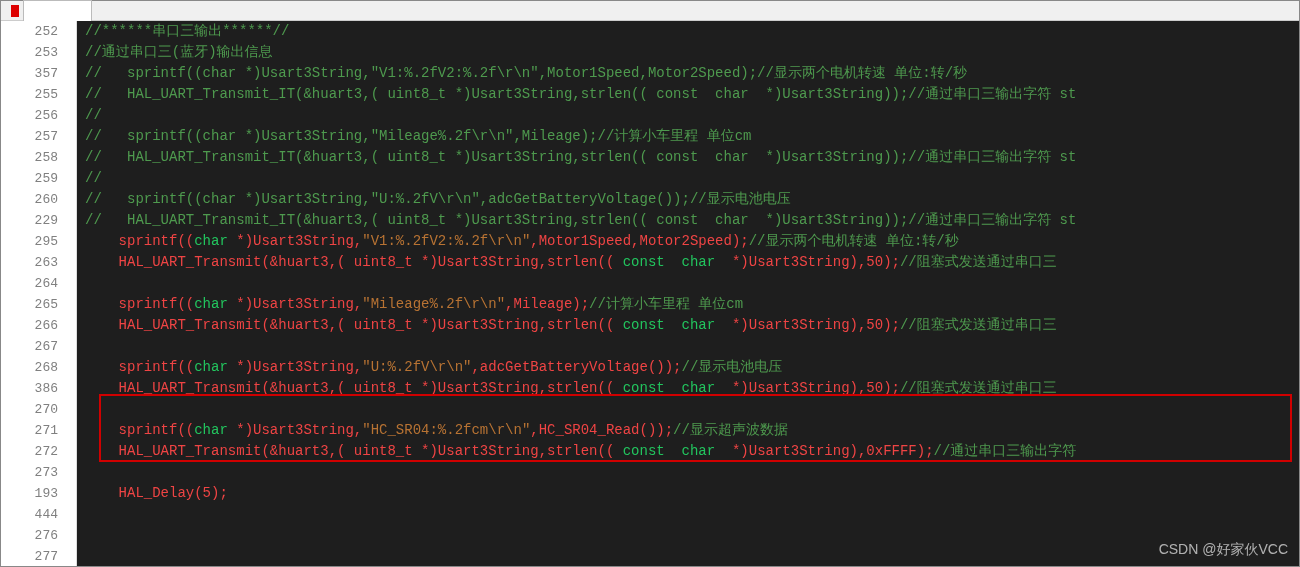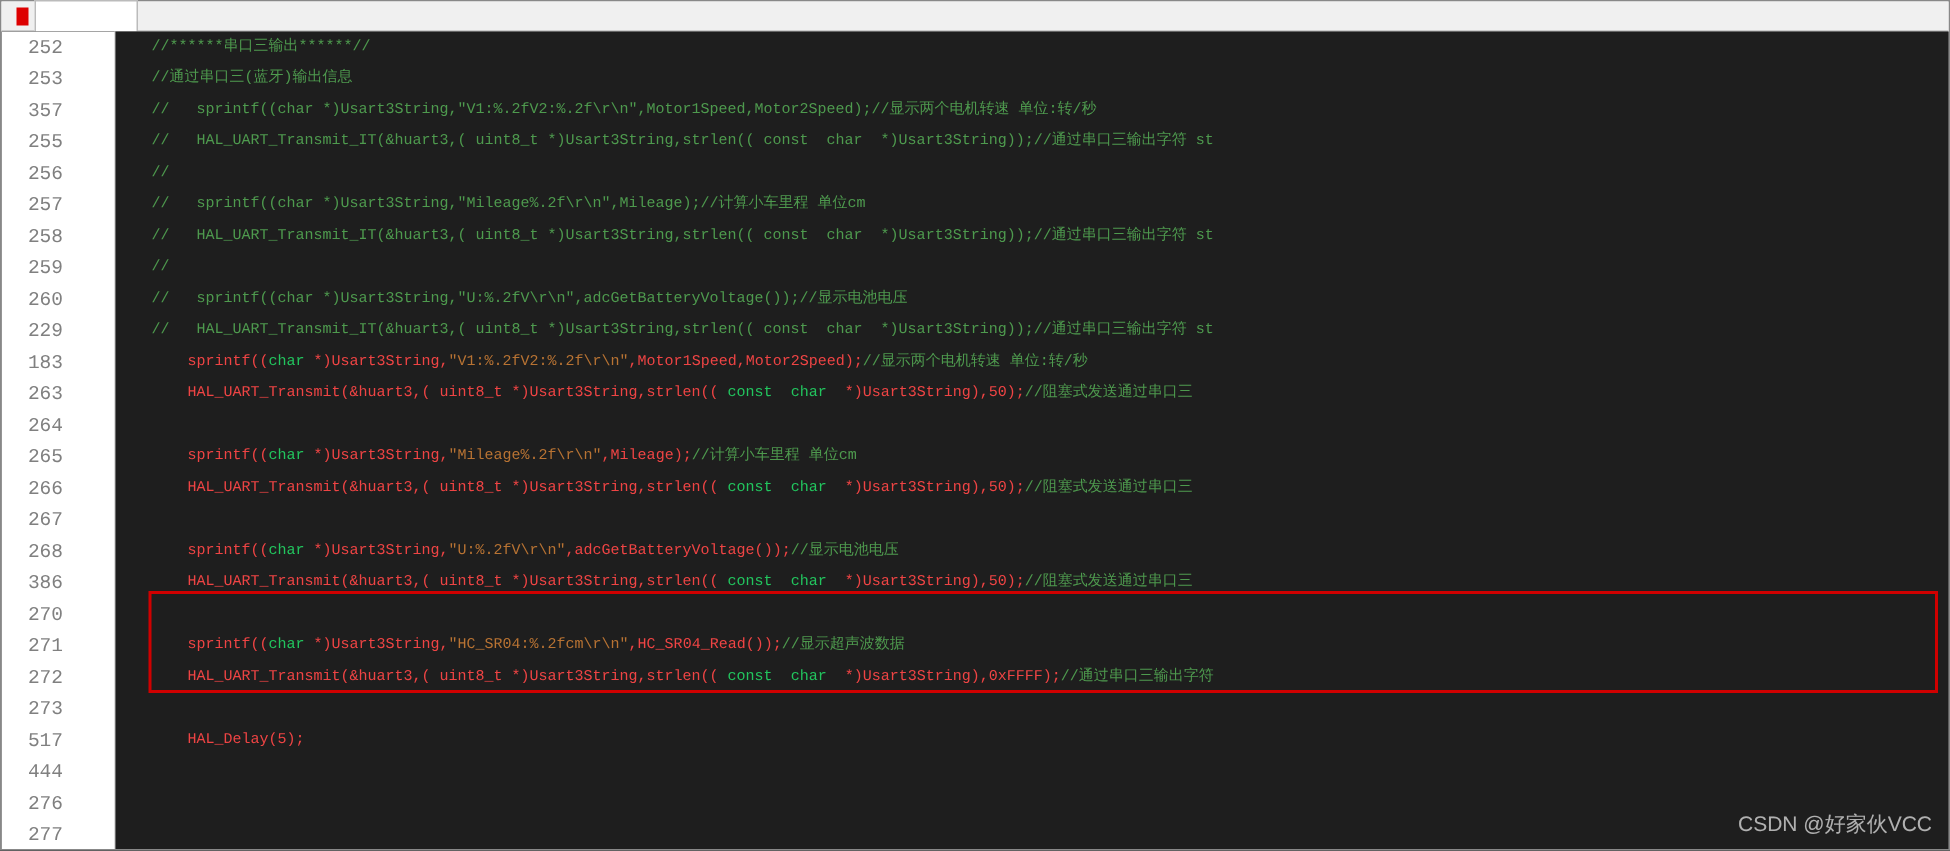--- a/index.html
+++ b/index.html
@@ -64,29 +64,29 @@
       background: #fff;
       color: #808080;
       text-align: right;
       font-size: 13px;
       line-height: 21px;
       user-select: none;
       border-right: 1px solid #ddd;
       min-width: 76px;
     }
     .gutter div {
-      padding-right: 34px;
+      padding-right: 18px;
     }
     .code {
       flex: 1;
       background: #1e1e1e;
       color: #d4d4d4;
-      font-size: 10px;
+      font-size: 14px;
       line-height: 21px;
-      padding-left: 24px;
+      padding-left: 8px;
       white-space: pre;
       position: relative;
       overflow: hidden;
     }
     .code-line {
       height: 21px;
     }
     .c-comment { color: #4e9a4e; }
     .c-keyword { color: #22c55e; }
     .c-string { color: #b87333; }
@@ -123,33 +123,33 @@
         <div>252</div>
         <div>253</div>
         <div>357</div>
         <div>255</div>
         <div>256</div>
         <div>257</div>
         <div>258</div>
         <div>259</div>
         <div>260</div>
         <div>229</div>
-        <div>183</div>
+        <div>295</div>
         <div>263</div>
         <div>264</div>
         <div>265</div>
         <div>266</div>
         <div>267</div>
         <div>268</div>
         <div>386</div>
         <div>270</div>
         <div>271</div>
         <div>272</div>
         <div>273</div>
-        <div>517</div>
+        <div>193</div>
         <div>444</div>
         <div>276</div>
         <div>277</div>
       </div>
     <div class="code" id="code"><div class="code-line"><span class="c-comment">//******串口三输出******//</span></div><div class="code-line"><span class="c-comment">//通过串口三(蓝牙)输出信息</span></div><div class="code-line"><span class="c-comment">//   sprintf((char *)Usart3String,"V1:%.2fV2:%.2f\r\n",Motor1Speed,Motor2Speed);//显示两个电机转速 单位:转/秒</span></div><div class="code-line"><span class="c-comment">//   HAL_UART_Transmit_IT(&amp;huart3,( uint8_t *)Usart3String,strlen(( const  char  *)Usart3String));//通过串口三输出字符 st</span></div><div class="code-line"><span class="c-comment">//</span></div><div class="code-line"><span class="c-comment">//   sprintf((char *)Usart3String,"Mileage%.2f\r\n",Mileage);//计算小车里程 单位cm</span></div><div class="code-line"><span class="c-comment">//   HAL_UART_Transmit_IT(&amp;huart3,( uint8_t *)Usart3String,strlen(( const  char  *)Usart3String));//通过串口三输出字符 st</span></div><div class="code-line"><span class="c-comment">//</span></div><div class="code-line"><span class="c-comment">//   sprintf((char *)Usart3String,"U:%.2fV\r\n",adcGetBatteryVoltage());//显示电池电压</span></div><div class="code-line"><span class="c-comment">//   HAL_UART_Transmit_IT(&amp;huart3,( uint8_t *)Usart3String,strlen(( const  char  *)Usart3String));//通过串口三输出字符 st</span></div><div class="code-line"><span class="c-default">    sprintf((</span><span class="c-keyword">char</span><span class="c-default"> *)Usart3String,</span><span class="c-string">"V1:%.2fV2:%.2f\r\n"</span><span class="c-default">,Motor1Speed,Motor2Speed);</span><span class="c-comment">//显示两个电机转速 单位:转/秒</span></div><div class="code-line"><span class="c-default">    HAL_UART_Transmit(&amp;huart3,( uint8_t *)Usart3String,strlen(( </span><span class="c-keyword">const</span><span class="c-default">  </span><span class="c-keyword">char</span><span class="c-default">  *)Usart3String),50);</span><span class="c-comment">//阻塞式发送通过串口三</span></div><div class="code-line"><span class="c-default"></span></div><div class="code-line"><span class="c-default">    sprintf((</span><span class="c-keyword">char</span><span class="c-default"> *)Usart3String,</span><span class="c-string">"Mileage%.2f\r\n"</span><span class="c-default">,Mileage);</span><span class="c-comment">//计算小车里程 单位cm</span></div><div class="code-line"><span class="c-default">    HAL_UART_Transmit(&amp;huart3,( uint8_t *)Usart3String,strlen(( </span><span class="c-keyword">const</span><span class="c-default">  </span><span class="c-keyword">char</span><span class="c-default">  *)Usart3String),50);</span><span class="c-comment">//阻塞式发送通过串口三</span></div><div class="code-line"><span class="c-default"></span></div><div class="code-line"><span class="c-default">    sprintf((</span><span class="c-keyword">char</span><span class="c-default"> *)Usart3String,</span><span class="c-string">"U:%.2fV\r\n"</span><span class="c-default">,adcGetBatteryVoltage());</span><span class="c-comment">//显示电池电压</span></div><div class="code-line"><span class="c-default">    HAL_UART_Transmit(&amp;huart3,( uint8_t *)Usart3String,strlen(( </span><span class="c-keyword">const</span><span class="c-default">  </span><span class="c-keyword">char</span><span class="c-default">  *)Usart3String),50);</span><span class="c-comment">//阻塞式发送通过串口三</span></div><div class="code-line"><span class="c-default"></span></div><div class="code-line"><span class="c-default">    sprintf((</span><span class="c-keyword">char</span><span class="c-default"> *)Usart3String,</span><span class="c-string">"HC_SR04:%.2fcm\r\n"</span><span class="c-default">,HC_SR04_Read());</span><span class="c-comment">//显示超声波数据</span></div><div class="code-line"><span class="c-default">    HAL_UART_Transmit(&amp;huart3,( uint8_t *)Usart3String,strlen(( </span><span class="c-keyword">const</span><span class="c-default">  </span><span class="c-keyword">char</span><span class="c-default">  *)Usart3String),0xFFFF);</span><span class="c-comment">//通过串口三输出字符</span></div><div class="code-line"><span class="c-default"></span></div><div class="code-line"><span class="c-default">    HAL_Delay(5);</span></div><div class="code-line"><span class="c-default"></span></div><div class="code-line"><span class="c-default"></span></div><div class="code-line"><span class="c-default"></span></div></div>
   </div>
 </div>
 
 <div class="red-border" id="redbox" style="top: 394px; left: 99px; width: 1193px; height: 68px;"></div>
 <div class="watermark">CSDN @好家伙VCC</div>

